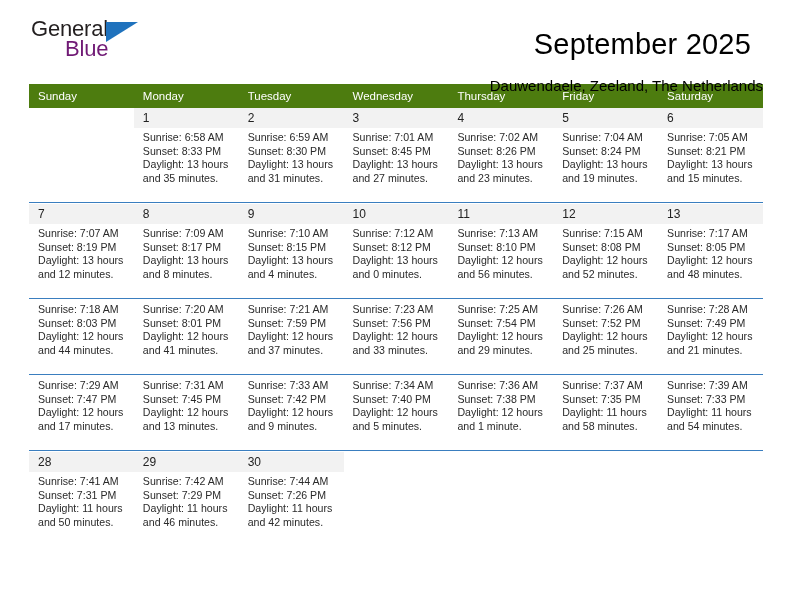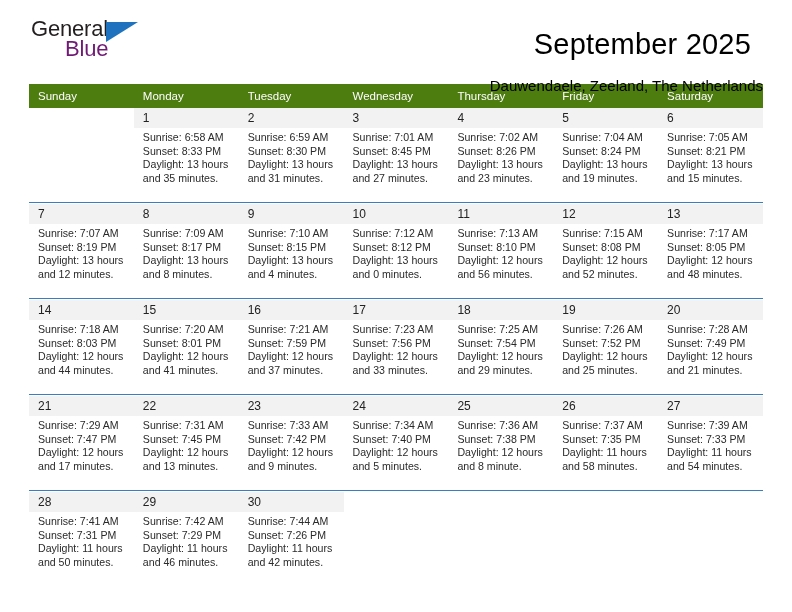--- a/index.html
+++ b/index.html
@@ -278,29 +278,20 @@
             <span class="cell-line">Daylight: 12 hours</span>
             <span class="cell-line">and 48 minutes.</span>
           </td>
         </tr>
         <tr class="week-gap">
           <td colspan="7"></td>
         </tr>
         <tr class="week-sep">
           <td colspan="7"></td>
         </tr>
-        <tr class="daynum-row">
-          <td>14</td>
-          <td>15</td>
-          <td>16</td>
-          <td>17</td>
-          <td>18</td>
-          <td>19</td>
-          <td>20</td>
-        </tr>
         <tr class="detail-row">
           <td>
             <span class="cell-line">Sunrise: 7:18 AM</span>
             <span class="cell-line">Sunset: 8:03 PM</span>
             <span class="cell-line">Daylight: 12 hours</span>
             <span class="cell-line">and 44 minutes.</span>
           </td>
           <td>
             <span class="cell-line">Sunrise: 7:20 AM</span>
             <span class="cell-line">Sunset: 8:01 PM</span>
@@ -337,29 +328,20 @@
             <span class="cell-line">Daylight: 12 hours</span>
             <span class="cell-line">and 21 minutes.</span>
           </td>
         </tr>
         <tr class="week-gap">
           <td colspan="7"></td>
         </tr>
         <tr class="week-sep">
           <td colspan="7"></td>
         </tr>
-        <tr class="daynum-row">
-          <td>21</td>
-          <td>22</td>
-          <td>23</td>
-          <td>24</td>
-          <td>25</td>
-          <td>26</td>
-          <td>27</td>
-        </tr>
         <tr class="detail-row">
           <td>
             <span class="cell-line">Sunrise: 7:29 AM</span>
             <span class="cell-line">Sunset: 7:47 PM</span>
             <span class="cell-line">Daylight: 12 hours</span>
             <span class="cell-line">and 17 minutes.</span>
           </td>
           <td>
             <span class="cell-line">Sunrise: 7:31 AM</span>
             <span class="cell-line">Sunset: 7:45 PM</span>
@@ -375,21 +357,21 @@
           <td>
             <span class="cell-line">Sunrise: 7:34 AM</span>
             <span class="cell-line">Sunset: 7:40 PM</span>
             <span class="cell-line">Daylight: 12 hours</span>
             <span class="cell-line">and 5 minutes.</span>
           </td>
           <td>
             <span class="cell-line">Sunrise: 7:36 AM</span>
             <span class="cell-line">Sunset: 7:38 PM</span>
             <span class="cell-line">Daylight: 12 hours</span>
-            <span class="cell-line">and 8 minute.</span>
+            <span class="cell-line">and 1 minute.</span>
           </td>
           <td>
             <span class="cell-line">Sunrise: 7:37 AM</span>
             <span class="cell-line">Sunset: 7:35 PM</span>
             <span class="cell-line">Daylight: 11 hours</span>
             <span class="cell-line">and 58 minutes.</span>
           </td>
           <td>
             <span class="cell-line">Sunrise: 7:39 AM</span>
             <span class="cell-line">Sunset: 7:33 PM</span>

